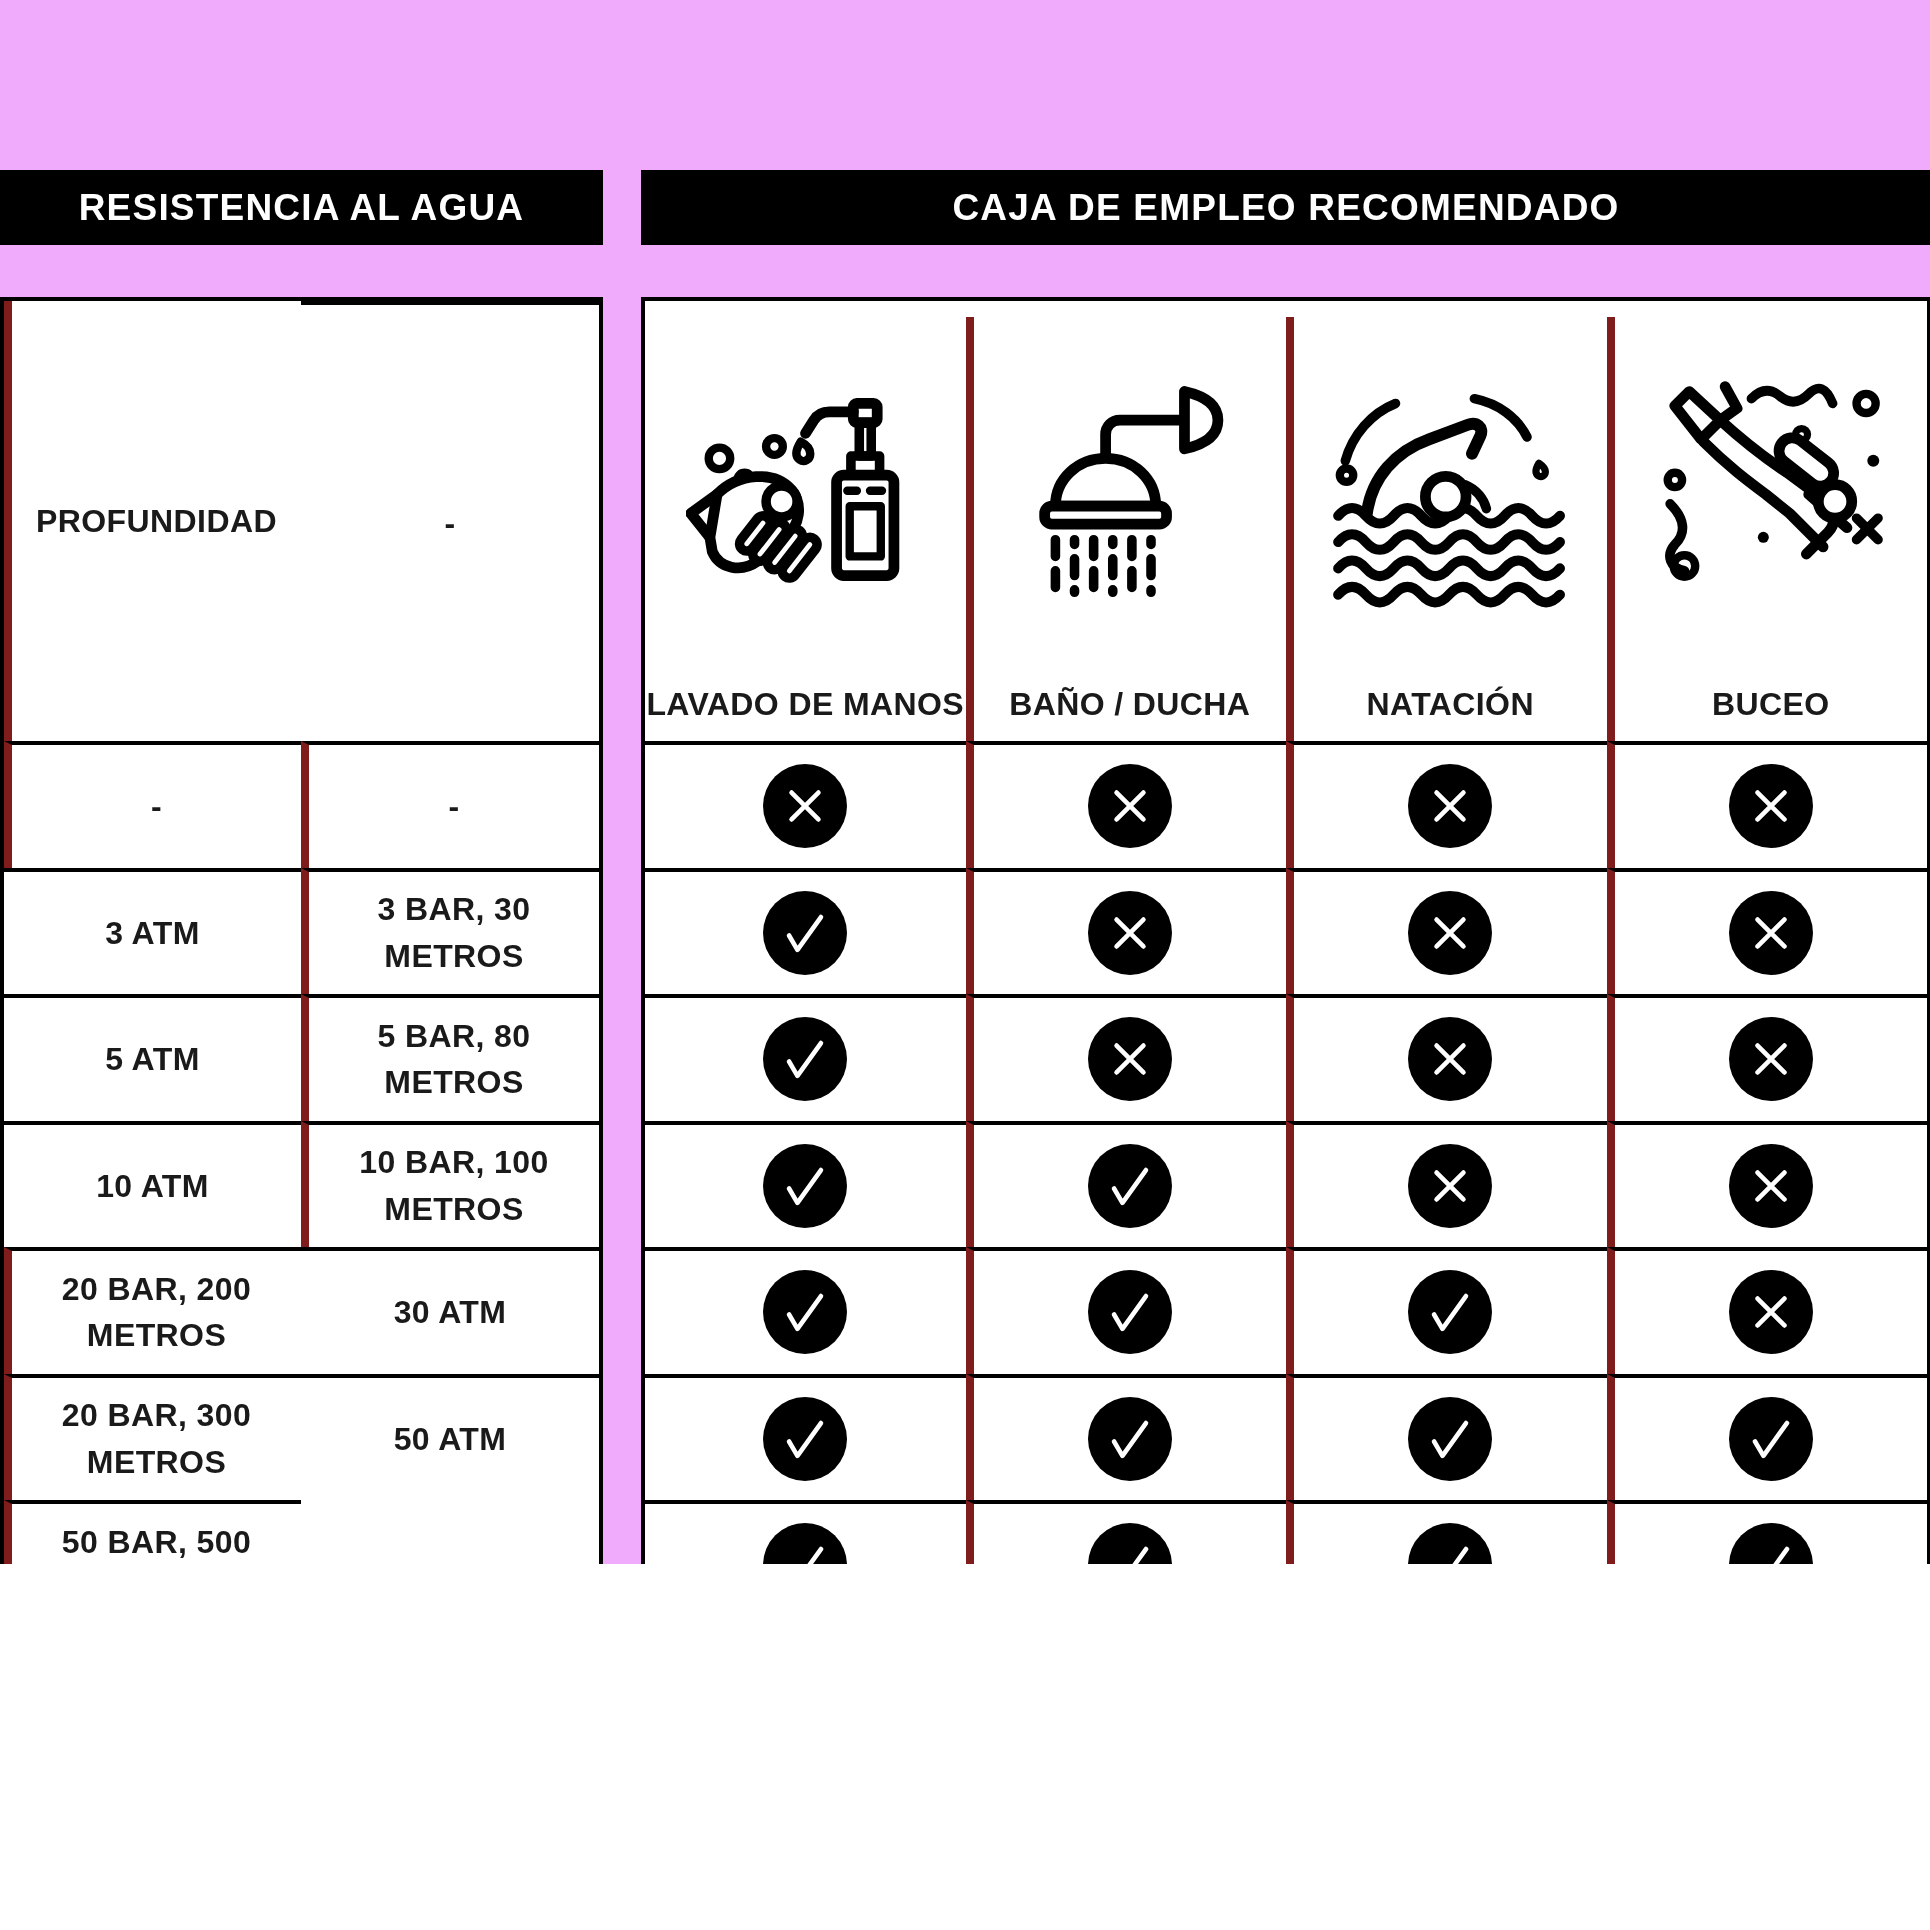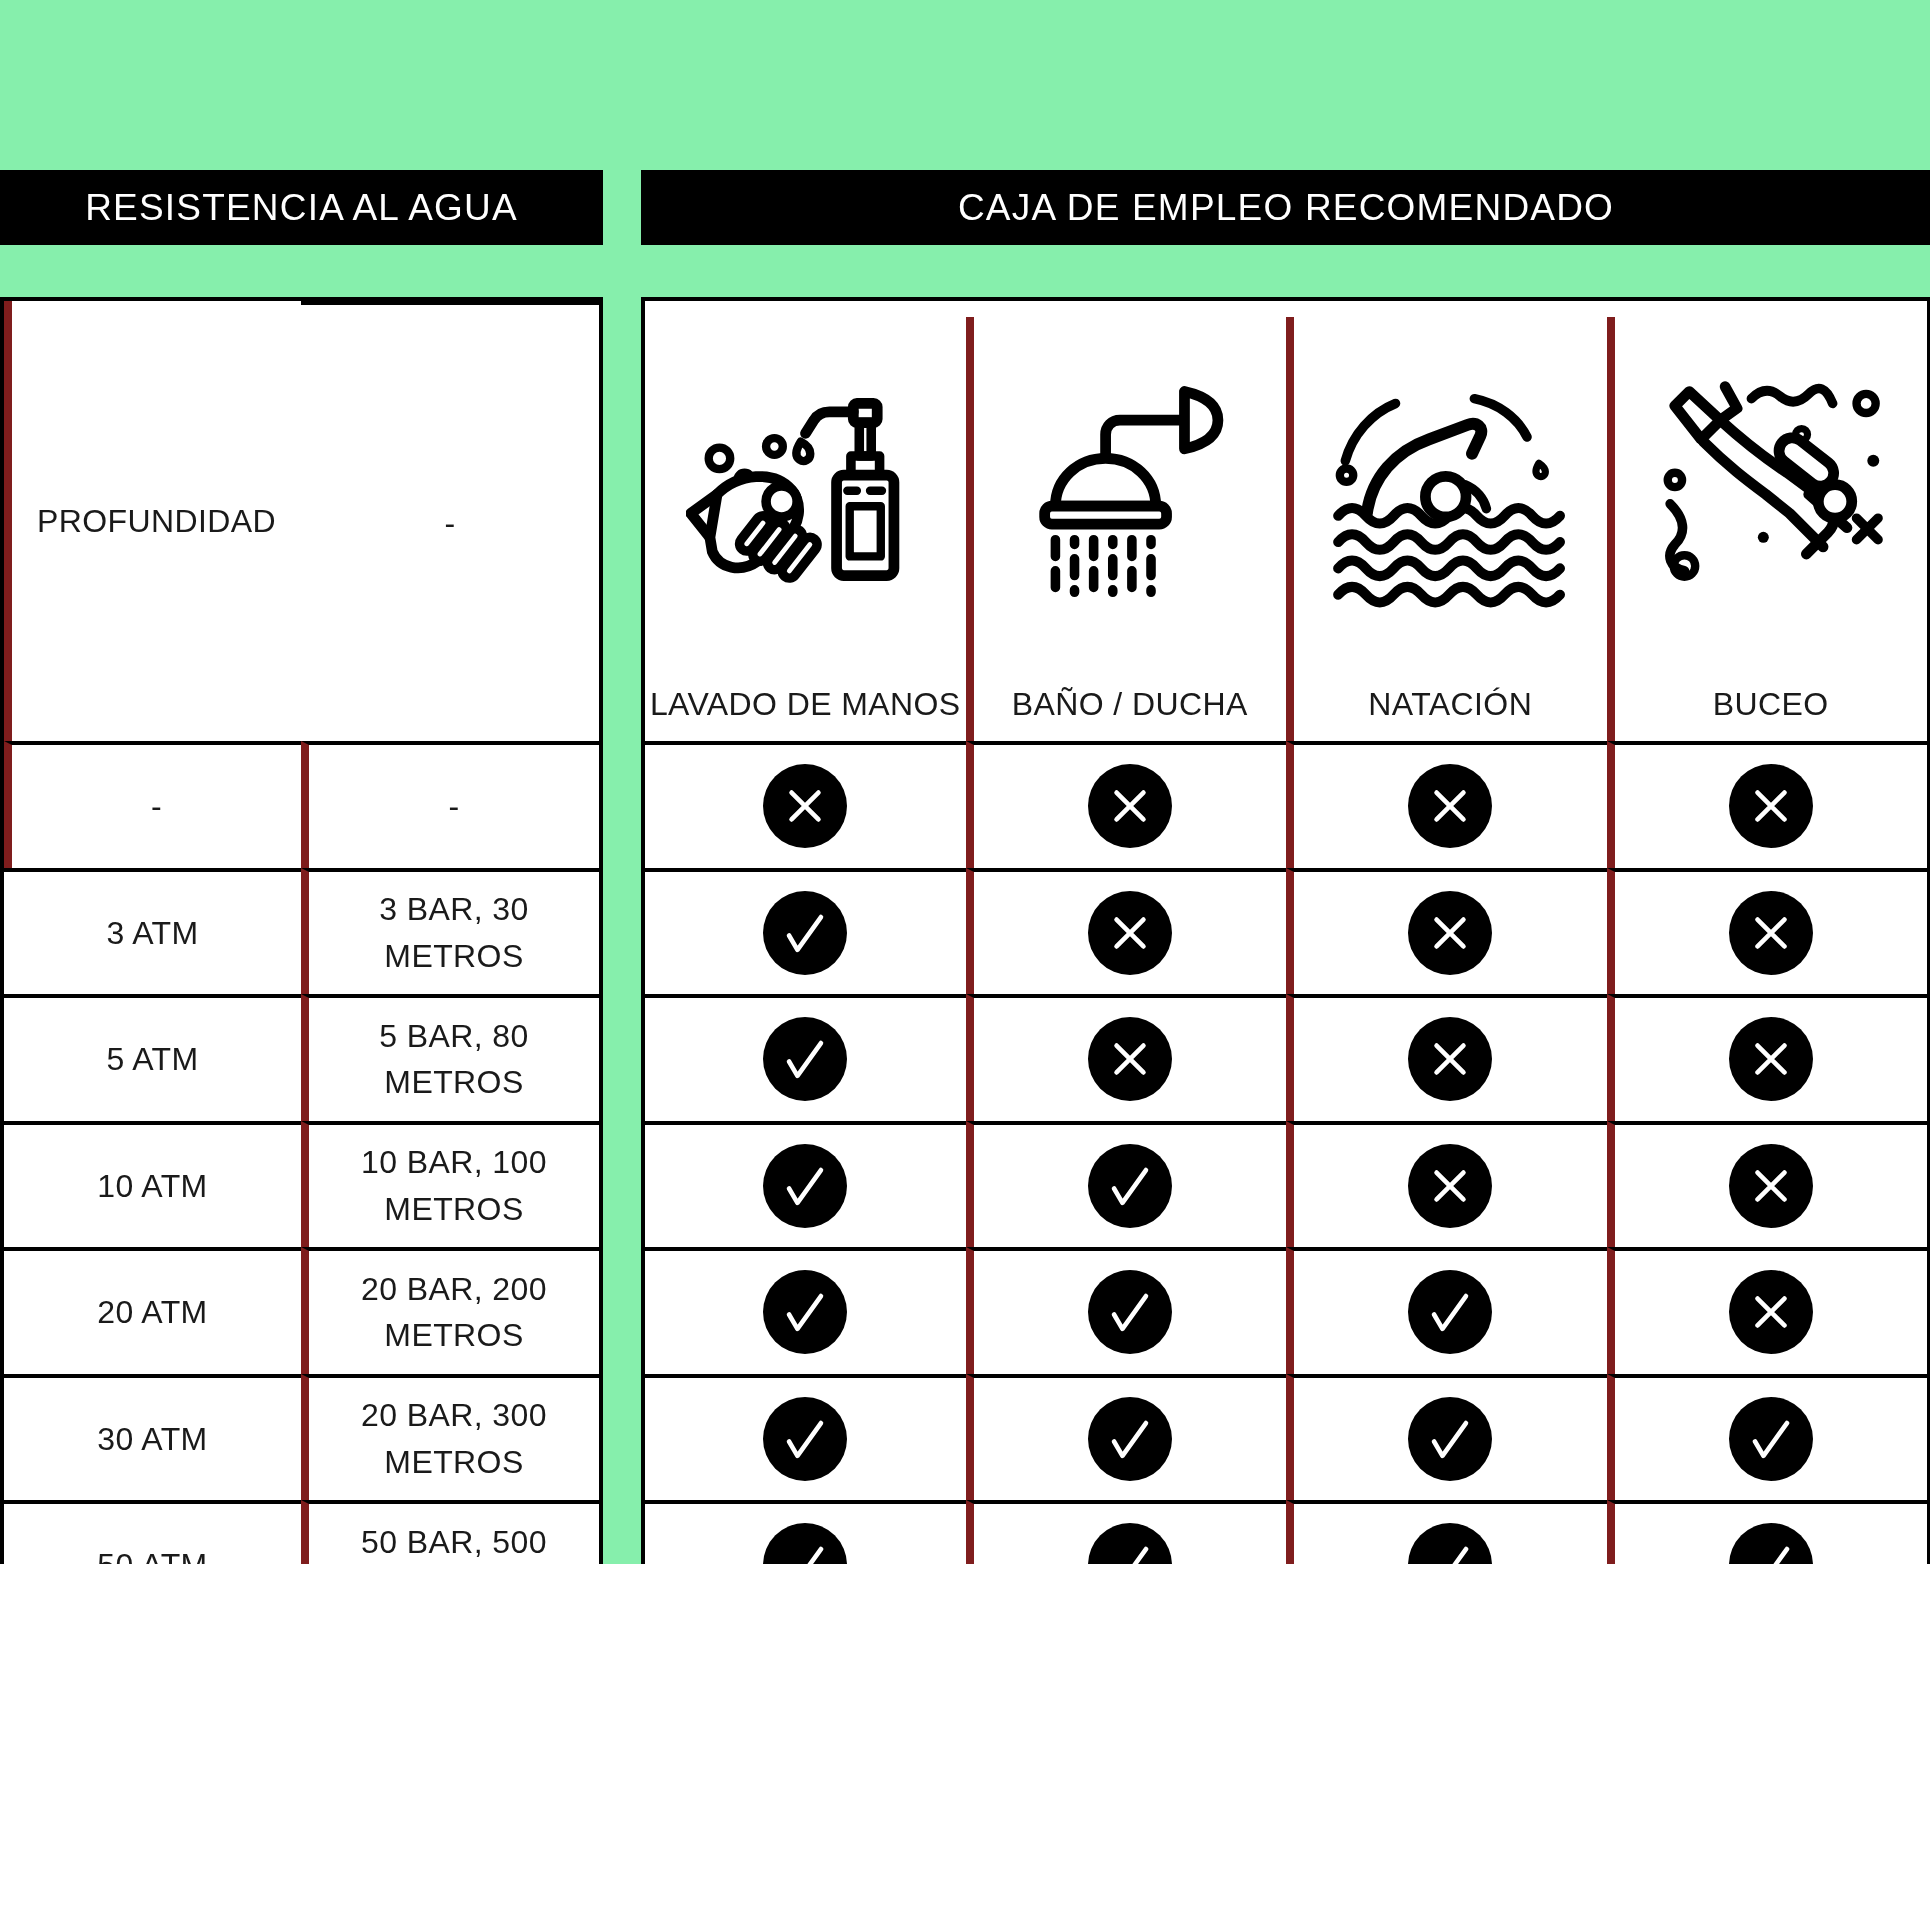--- a/index.html
+++ b/index.html
@@ -1,17 +1,17 @@
 <!DOCTYPE html>
 <html style="font-size:12.8px"><head>
 <meta charset="utf-8">
 <style>
   html,body{margin:0;padding:0;background:#ffffff;}
   body{width:1931px;height:1931px;font-family:"Liberation Sans",sans-serif;}
-  .page{position:relative;width:1931px;height:1564px;background:#86efac;overflow:hidden;}
+  .page{position:relative;width:1931px;height:1564px;background:#f0abfc;overflow:hidden;font-weight:bold;}
 
   .title-bar{position:absolute;top:170px;height:75px;background:#000;color:#fff;
     display:flex;align-items:center;justify-content:center;
     font-size:37px;letter-spacing:1.2px;white-space:nowrap;}
   #bar-left{left:0;width:603px;}
   #bar-right{left:641px;width:1290px;}
 
   .wtable{position:absolute;top:297px;height:1460px;display:grid;
     border:4px solid #000;box-sizing:border-box;background:#fff;}
   #left-table{left:0;width:603px;grid-template-columns:297px 1fr;grid-template-rows:440px repeat(8,1fr);}
@@ -45,21 +45,20 @@
     </div>
   <div class="cell label-cell bt">-</div>
       <div class="cell label-cell bt bl">-</div>
       <div class="cell label-cell bt bl">-</div>
       <div class="cell label-cell bt">3 ATM</div>
       <div class="cell label-cell bt bl">3 BAR, 30 METROS</div>
       <div class="cell label-cell bt">5 ATM</div>
       <div class="cell label-cell bt bl">5 BAR, 80 METROS</div>
       <div class="cell label-cell bt">10 ATM</div>
       <div class="cell label-cell bt bl">10 BAR, 100 METROS</div>
-      <div class="cell label-cell bt">20 ATM</div>
       <div class="cell label-cell bt bl">20 BAR, 200 METROS</div>
       <div class="cell label-cell bt">30 ATM</div>
       <div class="cell label-cell bt bl">20 BAR, 300 METROS</div>
       <div class="cell label-cell bt">50 ATM</div>
       <div class="cell label-cell bt bl">50 BAR, 500 METROS</div>
     </div>
 
   <div class="wtable" id="right-table">
 
     <div class="cell activity-cell">

